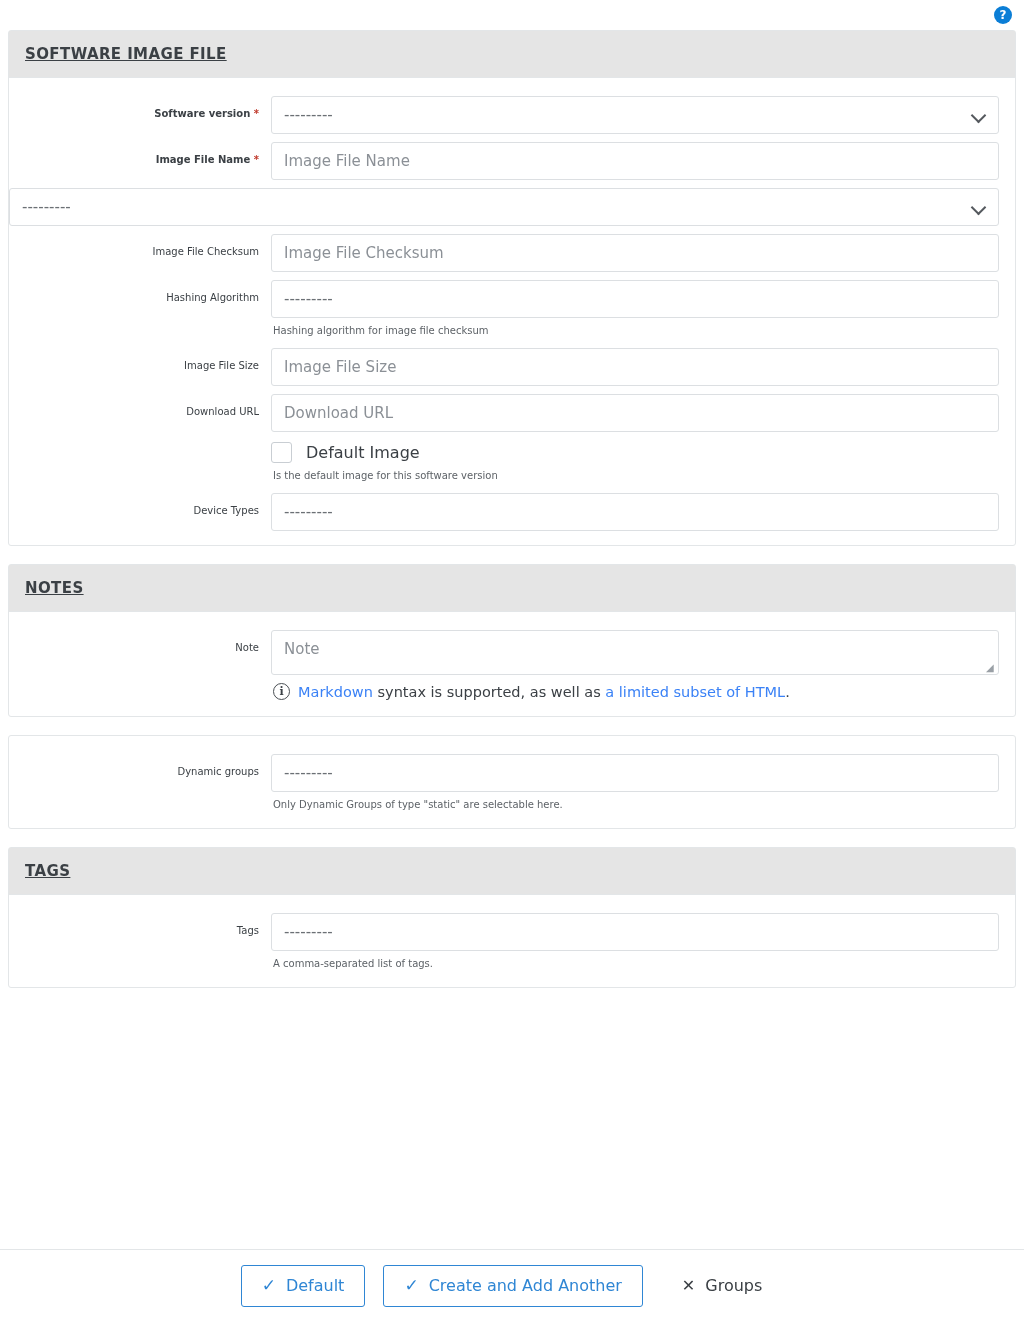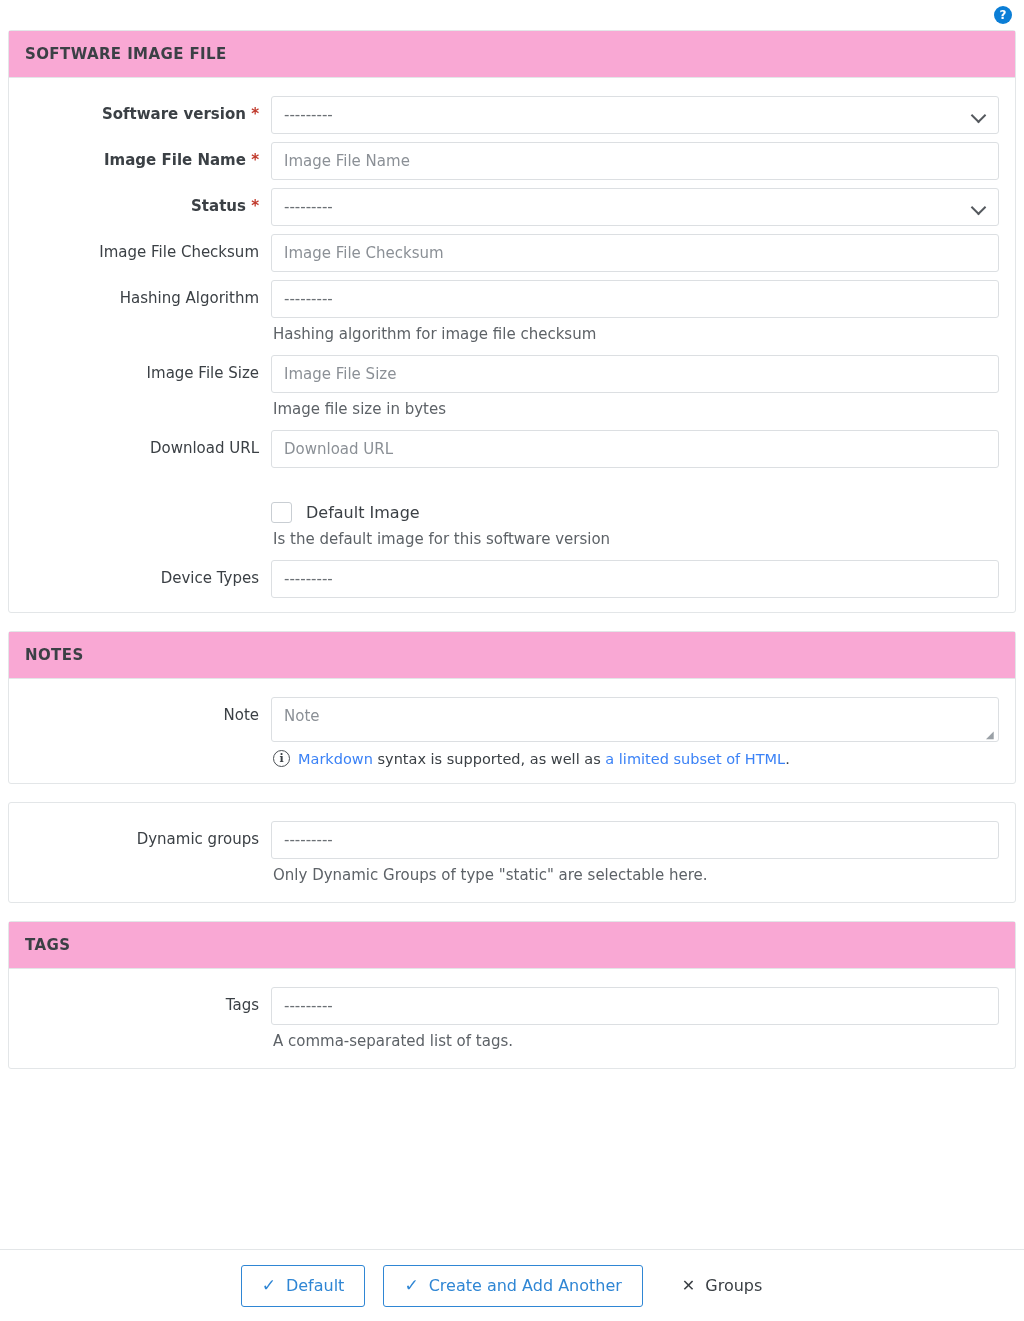--- a/index.html
+++ b/index.html
@@ -31,41 +31,42 @@
     font-family: "DejaVu Sans", sans-serif;
   }
 
   .card {
     border: 1px solid #e3e6e8;
     border-radius: 3px;
     margin: 0 8px 18px 8px;
     background: #fff;
   }
   .card-header {
-    background: #f9a8d4;
+    background: #e5e5e5;
     border-bottom: 1px solid #e3e6e8;
     padding: 14px 16px;
     font-size: 15px;
     font-weight: bold;
     letter-spacing: 0.4px;
     color: #3b4045;
     text-transform: uppercase;
+    text-decoration: underline;
   }
   .card-body { padding: 14px 0 10px 0; }
 
   .form-row {
     display: flex;
     align-items: flex-start;
     padding: 4px 12px 4px 0;
   }
   .label-col {
     width: 262px;
     text-align: right;
     padding: 8px 12px 0 0;
-    font-size: 15px;
+    font-size: 10px;
     color: #3b4045;
     line-height: 20px;
   }
   .label-col.strong { font-weight: bold; }
   .req { color: #c0392b; font-weight: bold; }
   .field-col { flex: 1; padding-right: 4px; }
 
   .control {
     width: 100%;
     height: 38px;
@@ -93,21 +94,21 @@
   .chev::before {
     content: "";
     position: absolute;
     left: 1px; top: 2px;
     width: 9px; height: 9px;
     border-right: 2px solid #55595e;
     border-bottom: 2px solid #55595e;
     transform: rotate(45deg);
   }
   .help-text {
-    font-size: 15px;
+    font-size: 10px;
     color: #5d6267;
     padding: 7px 2px 4px 2px;
   }
   .textarea {
     width: 100%;
     height: 45px;
     border: 1px solid #dcdfe2;
     border-radius: 3px;
     background: #fff;
     font-size: 15px;
@@ -120,21 +121,20 @@
     right: 2px; bottom: 1px;
     width: 10px; height: 10px;
     color: #9aa0a6;
     font-size: 10px;
     line-height: 10px;
   }
   .checkbox-row {
     display: flex;
     align-items: center;
     padding-top: 2px;
-    margin-top: 24px;
   }
   .checkbox {
     width: 21px; height: 21px;
     border: 1px solid #c9ced3;
     border-radius: 3px;
     background: #fff;
     cursor: pointer;
   }
   .checkbox-label {
     font-size: 16px;
@@ -226,24 +226,20 @@
       <div class="label-col strong">
         <span>Image File Name</span>
         <span class="req">*</span>
       </div>
       <div class="field-col">
         <div class="control placeholder-text">Image File Name</div>
       </div>
     </div>
 
     <div class="form-row">
-      <div class="label-col strong">
-        <span>Status</span>
-        <span class="req">*</span>
-      </div>
       <div class="field-col">
         <div class="control dashes select-like">
           <span>---------</span>
           <span class="chev"></span>
         </div>
       </div>
     </div>
 
     <div class="form-row">
       <div class="label-col">Image File Checksum</div>
@@ -257,21 +253,20 @@
       <div class="field-col">
         <div class="control dashes">---------</div>
         <div class="help-text">Hashing algorithm for image file checksum</div>
       </div>
     </div>
 
     <div class="form-row">
       <div class="label-col">Image File Size</div>
       <div class="field-col">
         <div class="control placeholder-text">Image File Size</div>
-        <div class="help-text">Image file size in bytes</div>
       </div>
     </div>
 
     <div class="form-row">
       <div class="label-col">Download URL</div>
       <div class="field-col">
         <div class="control placeholder-text">Download URL</div>
       </div>
     </div>
 

